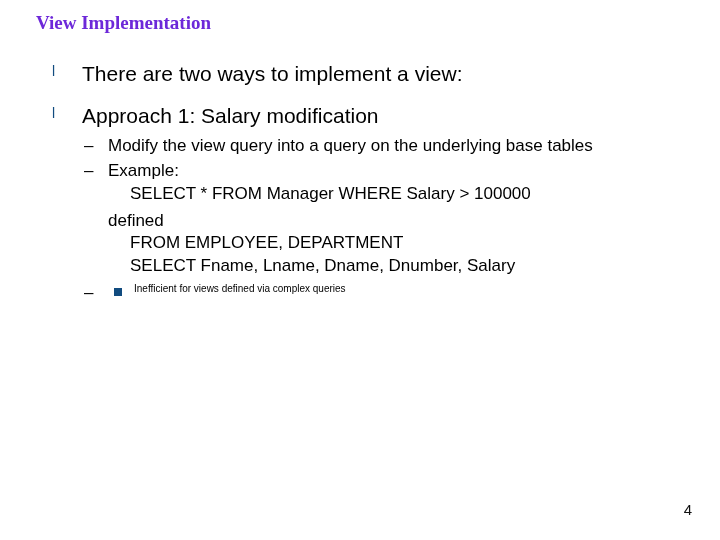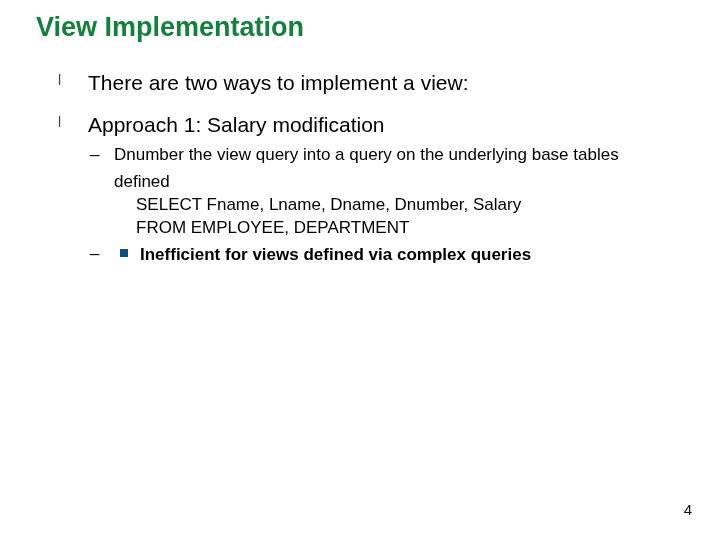--- a/index.html
+++ b/index.html
@@ -13,30 +13,30 @@
     position: relative;
     overflow: hidden;
   }
   .slide {
     box-sizing: border-box;
     width: 720px;
     height: 540px;
     padding: 12px 36px 0 36px;
   }
   .title {
-    font-family: Liberation Sans, sans-serif;
-    font-size: 27px;
+    font-family: Liberation Serif, serif;
+    font-size: 19px;
     font-weight: 700;
-    color: #15803d;
+    color: #6d28d9;
     margin: 0 0 26px 0;
   }
   .lvl1 {
     list-style: none;
     padding: 0;
-    margin: 16px;
+    margin: 10px;
   }
   .lvl1 > li {
     position: relative;
     padding-left: 36px;
     font-size: 21px;
     line-height: 1.35;
     margin-bottom: 14px;
   }
   .lvl1 > li::before {
     content: "l";
@@ -75,22 +75,22 @@
     padding-left: 22px;
   }
   .lvl3 {
     list-style: none;
     padding: 0;
     margin: 2px 0 0 0;
   }
   .lvl3 > li {
     position: relative;
     padding-left: 26px;
-    font-size: 17px;
-    font-weight: 700;
+    font-size: 10px;
+    font-weight: 400;
     line-height: 1.4;
     margin-top: 4px;
   }
   .lvl3 > li::before {
     content: "";
     position: absolute;
     left: 6px;
     top: 6px;
     width: 8px;
     height: 8px;
@@ -112,28 +112,32 @@
 
   <ul class="lvl1">
     <li>
       <span>There are two ways to implement a view:</span>
     </li>
     <li>
       <span>Approach 1: Salary modification</span>
 
       <ul class="lvl2">
         <li>
-          <span>Dnumber the view query into a query on the underlying base tables</span>
+          <span>Modify the view query into a query on the underlying base tables</span>
+        </li>
+        <li>
+          <span>Example:</span>
+          <span class="ind">SELECT * FROM Manager WHERE Salary &gt; 100000</span>
         </li>
       </ul>
       <ul class="lvl2 lvl2-noprefix">
         <li>
           <span>defined</span>
+          <span class="ind">FROM EMPLOYEE, DEPARTMENT</span>
           <span class="ind">SELECT Fname, Lname, Dname, Dnumber, Salary</span>
-          <span class="ind">FROM EMPLOYEE, DEPARTMENT</span>
         </li>
       </ul>
       <ul class="lvl2">
         <li>
           <ul class="lvl3">
             <li>
               <span>Inefficient for views defined via complex queries</span>
             </li>
           </ul>
         </li>

